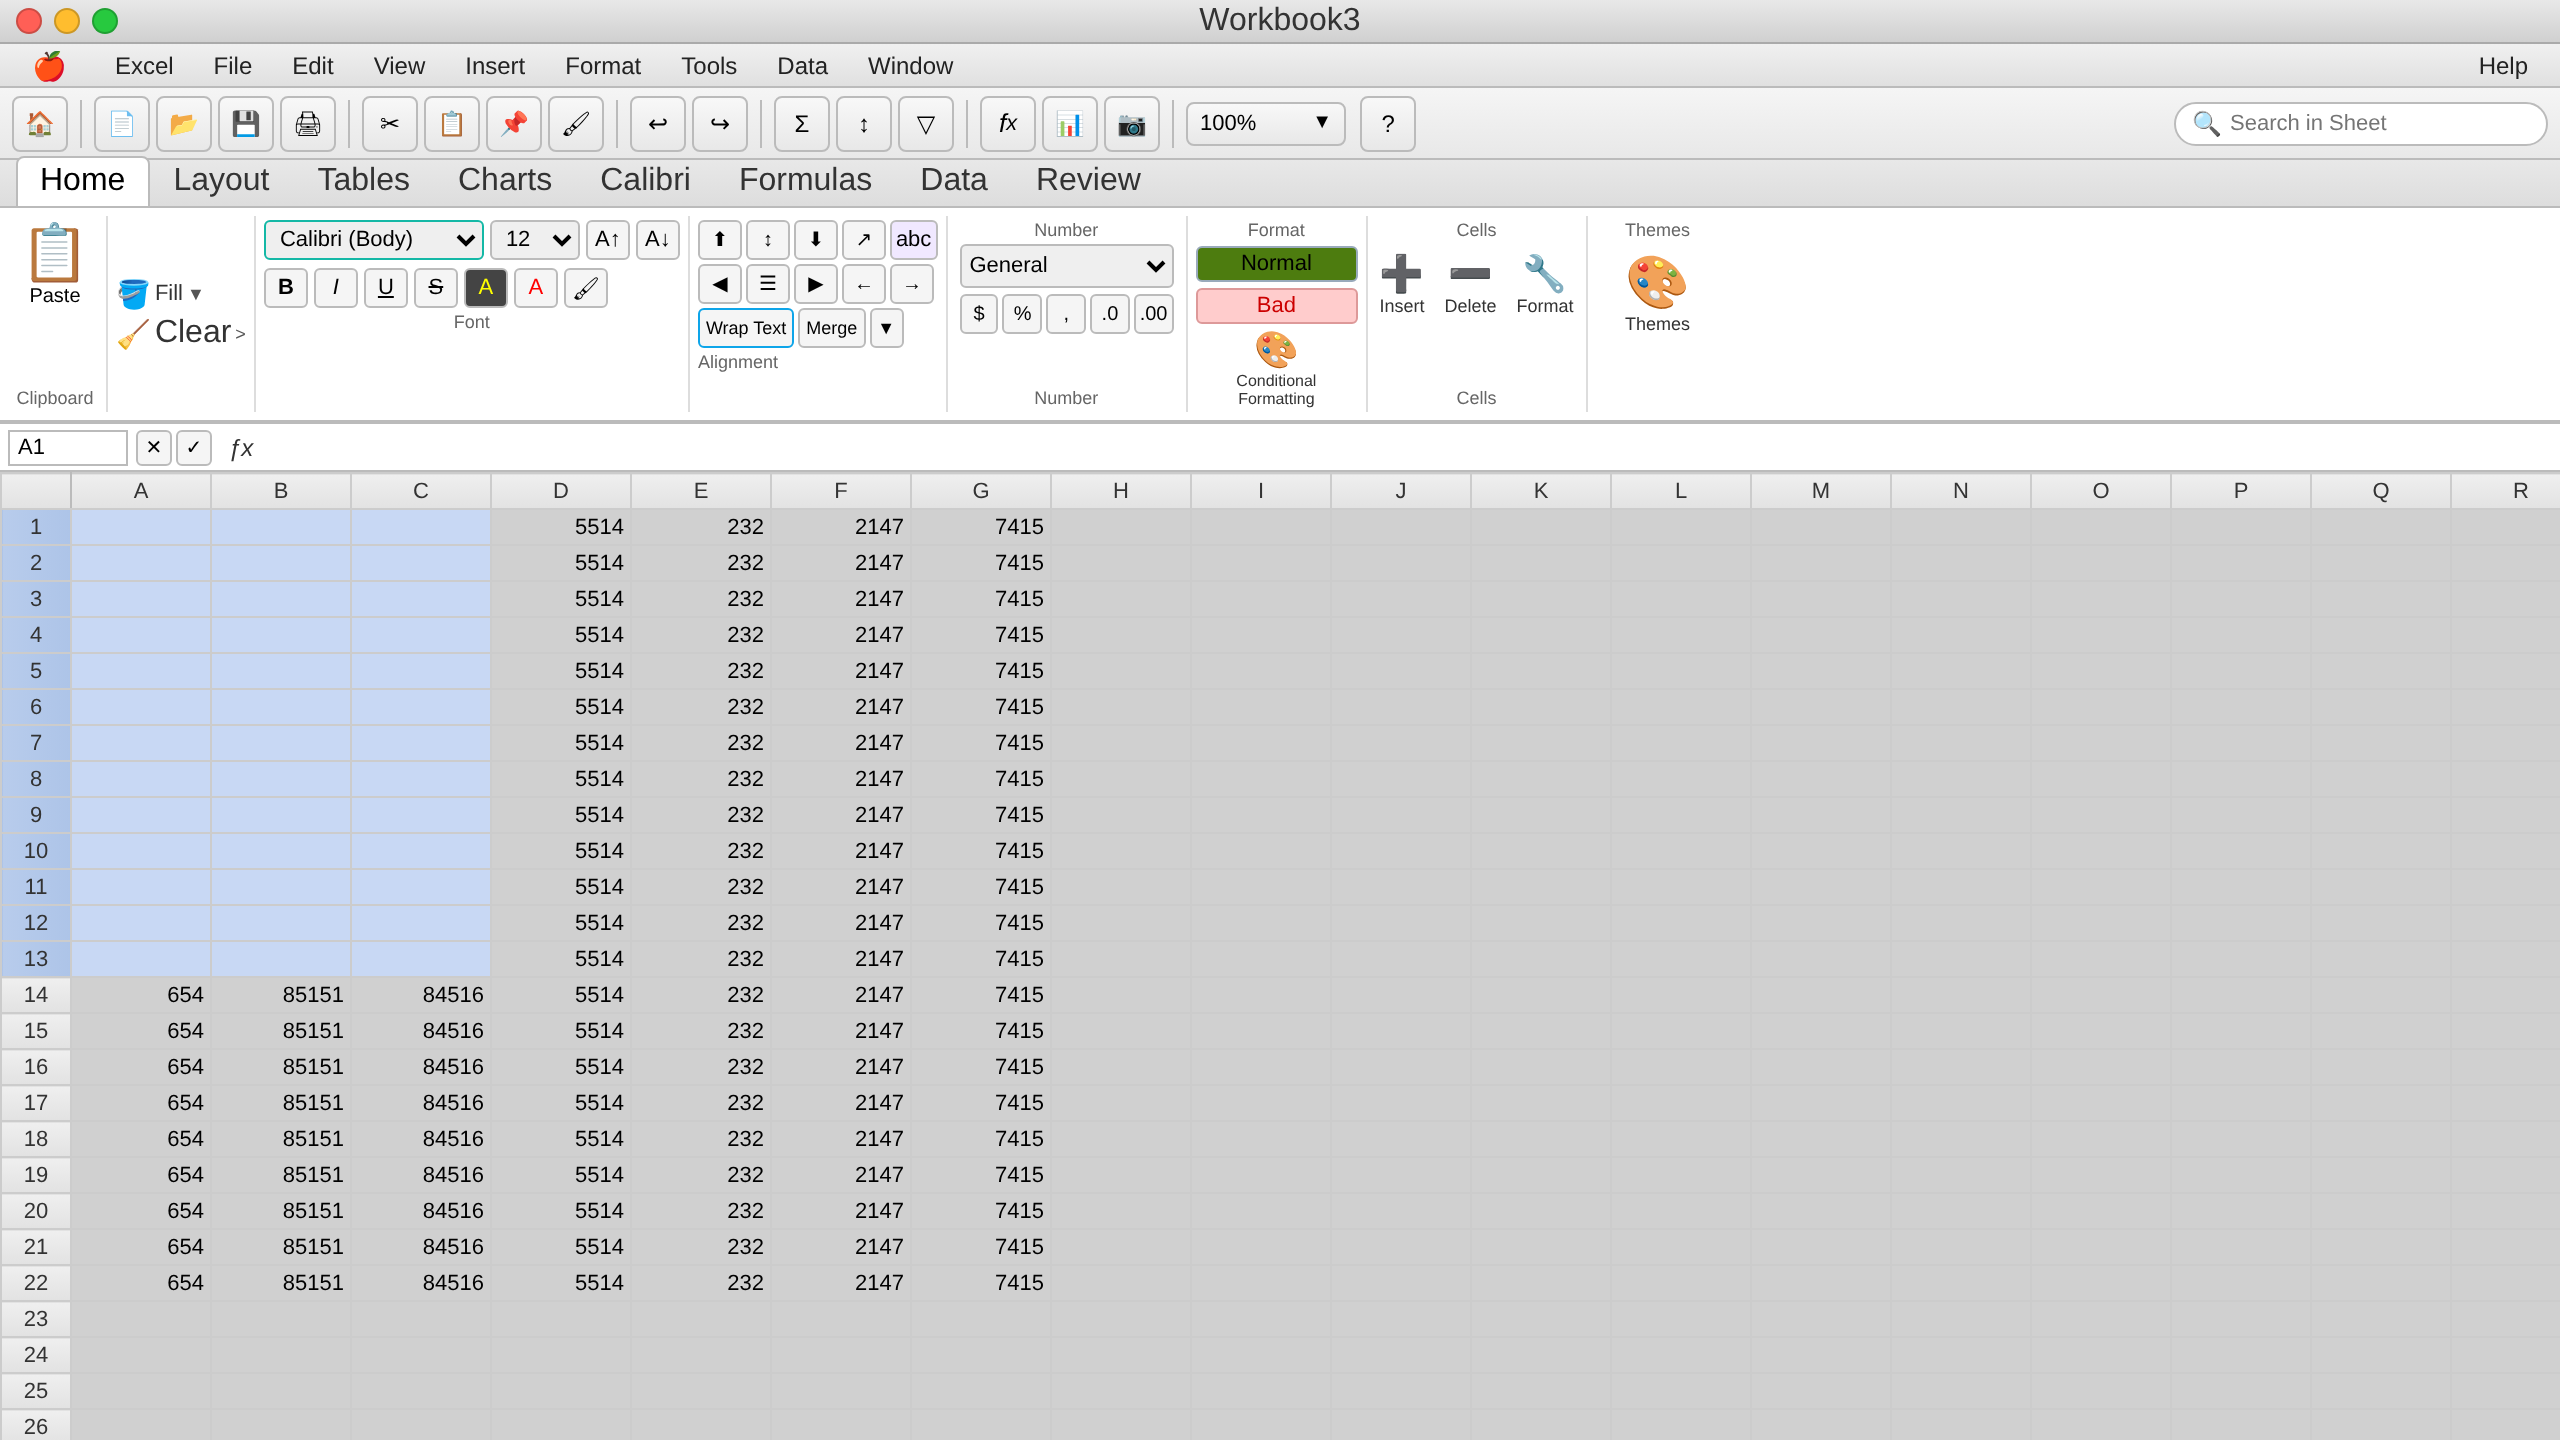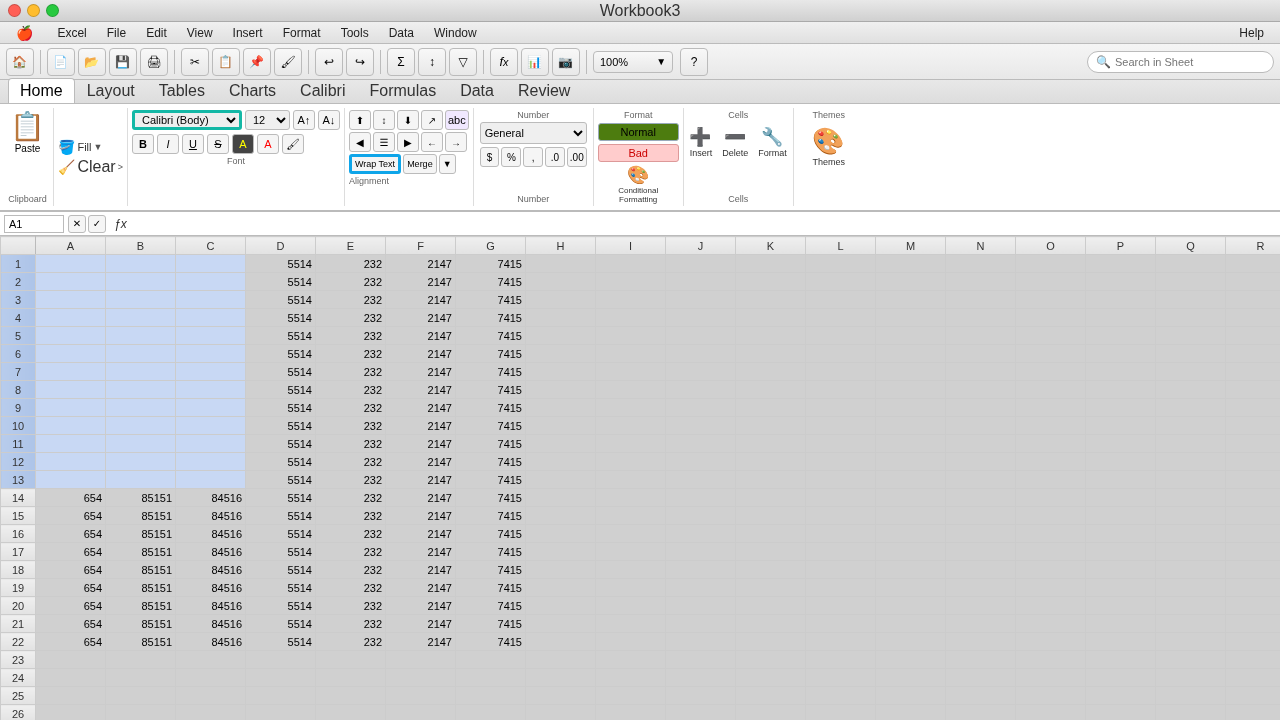--- a/index.html
+++ b/index.html
@@ -108,21 +108,21 @@
       display: flex;
       align-items: stretch;
       min-height: 80px;
       padding: 4px 2px;
     }
 
     
     .font-group { padding: 2px 4px; border-right: 1px solid #ddd; }
     .font-row1 { display: flex; align-items: center; gap: 3px; margin-bottom: 2px; }
     .font-row2 { display: flex; align-items: center; gap: 3px; }
-    .font-select { font-size: 11px; height: 20px; border: 3px solid #14b8a6; border-radius: 3px; padding: 0 3px; width: 110px; }
+    .font-select { font-size: 11px; height: 20px; border: 1px solid #14b8a6; border-radius: 3px; padding: 0 3px; width: 110px; }
     .font-size-select { font-size: 11px; height: 20px; border: 1px solid #bbb; border-radius: 3px; padding: 0 3px; width: 45px; }
     .font-btn { width: 22px; height: 20px; border: 1px solid #bbb; border-radius: 3px; background: #f5f5f5; cursor: pointer; font-size: 11px; display: flex; align-items: center; justify-content: center; }
     .font-btn.bold { font-weight: bold; }
     .font-btn.italic { font-style: italic; }
     .font-btn.underline { text-decoration: underline; }
     .align-btn { width: 22px; height: 20px; border: 1px solid #bbb; border-radius: 3px; background: #f5f5f5; cursor: pointer; font-size: 10px; display: flex; align-items: center; justify-content: center; }
     .number-select { font-size: 11px; height: 22px; border: 1px solid #bbb; border-radius: 3px; width: 100%; }
     .number-btn { flex: 1; height: 20px; border: 1px solid #bbb; border-radius: 3px; background: #f5f5f5; cursor: pointer; font-size: 10px; display: flex; align-items: center; justify-content: center; }
     .format-normal { background: #4d7c0f; border: 1px solid #9ab; border-radius: 3px; padding: 2px 8px; font-size: 11px; margin-bottom: 3px; text-align: center; cursor: pointer; }
     .format-bad { background: #ffcccc; border: 1px solid #d99; border-radius: 3px; padding: 2px 8px; font-size: 11px; text-align: center; cursor: pointer; color: #c00; }
@@ -282,21 +282,21 @@
       <span style="font-size:11px;padding:2px;background:#f0e8ff;border:1px solid #bbb;border-radius:3px;display:flex;align-items:center;">abc</span>
     </div>
     <div style="display:flex;gap:2px;">
       <button class="align-btn">◀</button>
       <button class="align-btn">☰</button>
       <button class="align-btn">▶</button>
       <button class="align-btn">←</button>
       <button class="align-btn">→</button>
     </div>
     <div style="display:flex;gap:2px;align-items:center;">
-      <button style="font-size:9px;height:20px;border:3px solid #0ea5e9;border-radius:3px;background:#f5f5f5;cursor:pointer;padding:0 3px;">Wrap Text</button>
+      <button style="font-size:9px;height:20px;border:1px solid #0ea5e9;border-radius:3px;background:#f5f5f5;cursor:pointer;padding:0 3px;">Wrap Text</button>
       <button style="font-size:9px;height:20px;border:1px solid #bbb;border-radius:3px;background:#f5f5f5;cursor:pointer;padding:0 3px;">Merge</button>
       <button style="font-size:9px;height:20px;border:1px solid #bbb;border-radius:3px;background:#f5f5f5;cursor:pointer;padding:0 3px;">▼</button>
     </div>
     <span style="font-size:9px;color:#666;text-align:left;">Alignment</span>
   </div>
 
   <div style="padding:2px 6px;border-right:1px solid #ddd;min-width:120px;display:flex;flex-direction:column;">
     <span style="font-size:9px;color:#666;text-align:center;margin-bottom:2px;">Number</span>
     <select class="number-select">
       <option>General</option>

